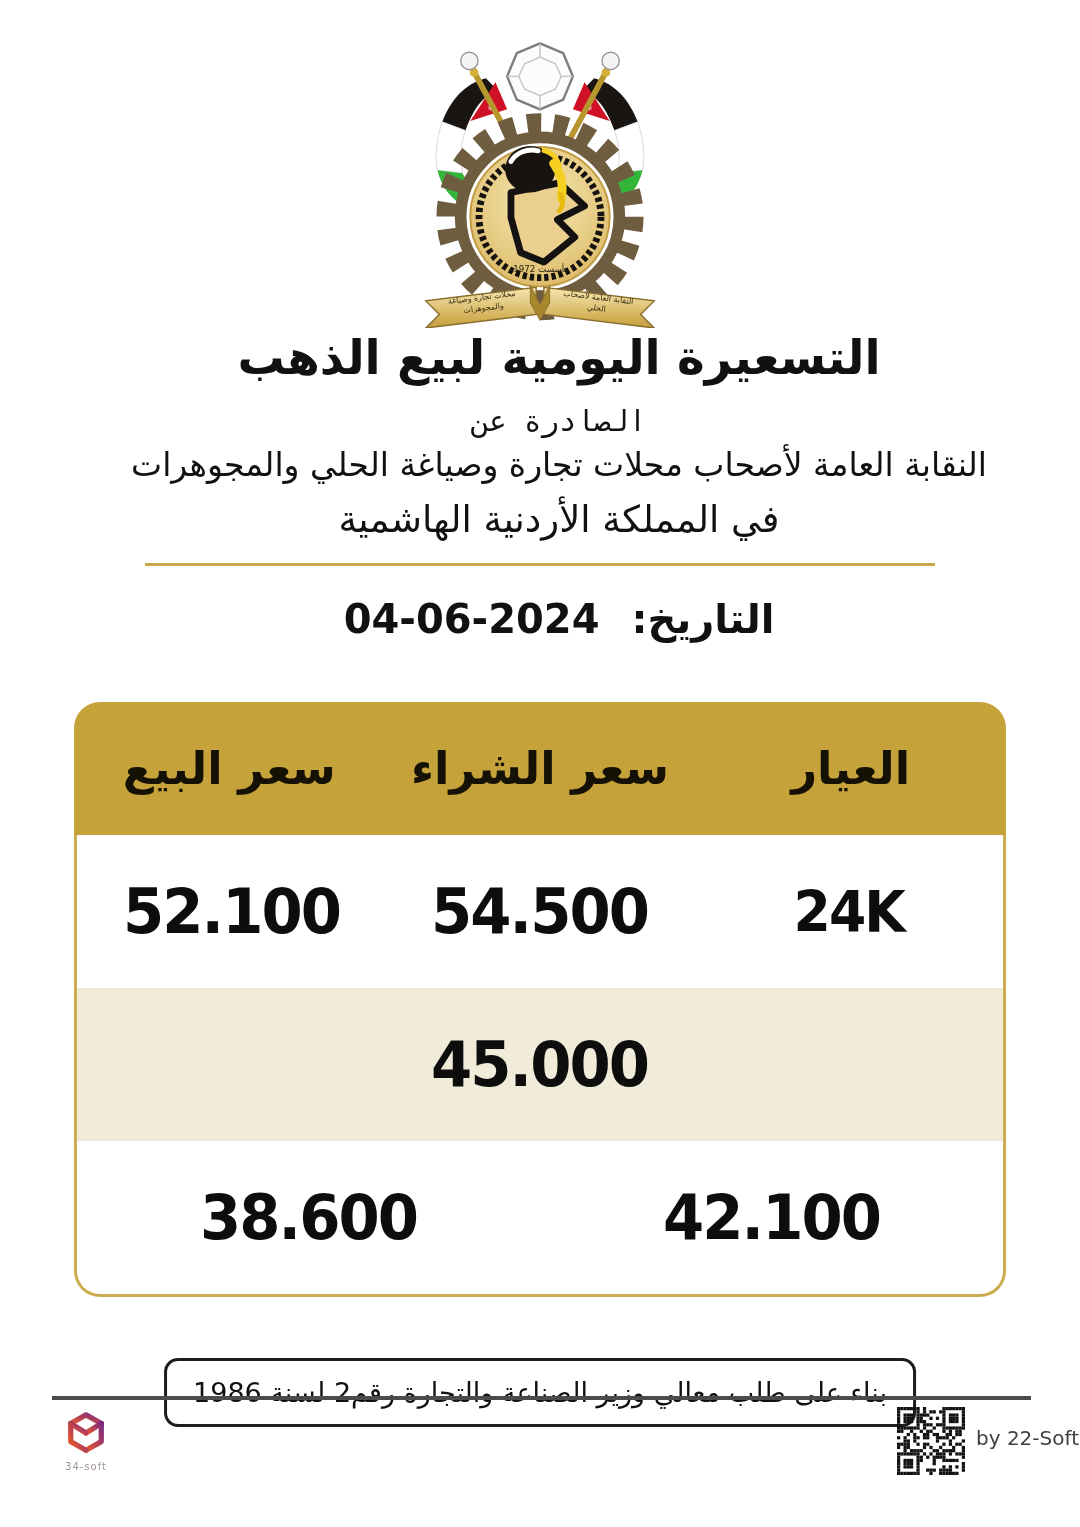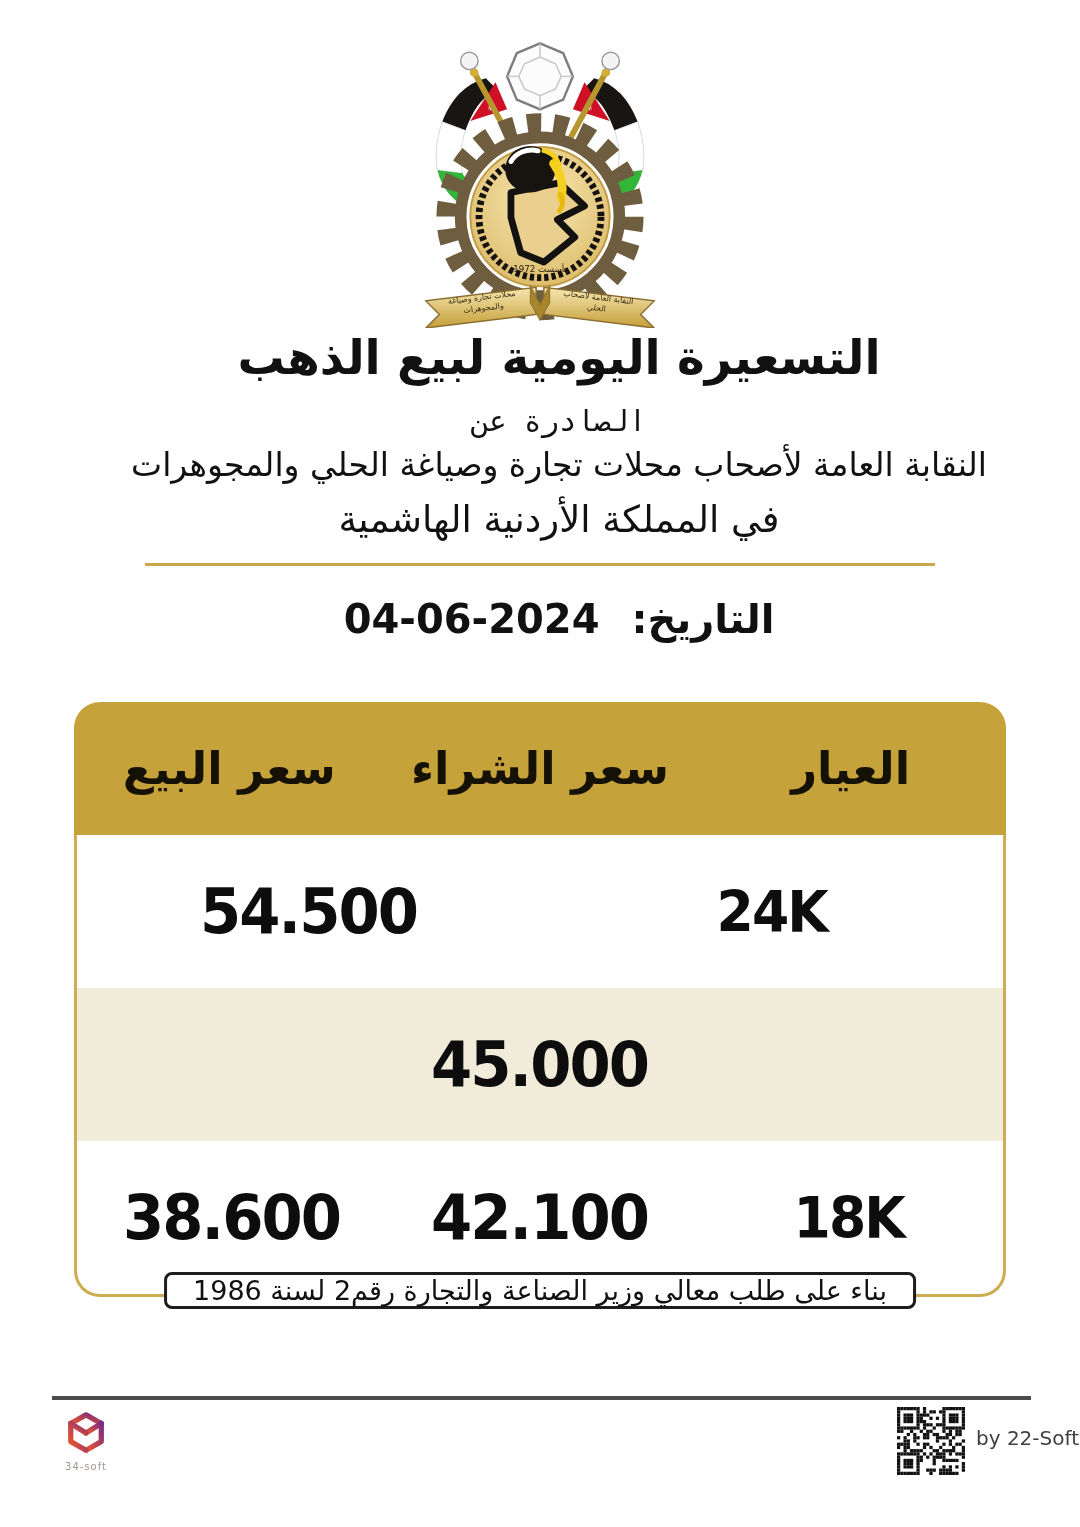--- a/index.html
+++ b/index.html
@@ -22,22 +22,22 @@
          display:flex;align-items:center;font-size:45px;font-weight:700;color:#151104;}
   .th{flex:1;text-align:center;}
   .tbody{border:3px solid #CDAC52;border-top:none;border-radius:0 0 26px 26px;
          overflow:hidden;background:#fff;}
   .trow{height:153px;display:flex;align-items:center;}
   .trow.alt{background:#F1EBDA;}
   .td{flex:1;text-align:center;font-weight:700;color:#0d0d0d;}
   .td.num{font-size:63px;}
   .td.num span,.td.karat span{display:inline-block;transform:scaleX(.94);letter-spacing:-2px;}
   .td.karat{font-size:57px;}
-  .note{top:1272px;left:50%;transform:translateX(-50%);border:3px solid #1d1d1d;
-        border-radius:8px;padding:0 26px;font-size:27px;font-weight:500;
+  .note{top:1358px;left:50%;transform:translateX(-50%);border:3px solid #1d1d1d;
+        border-radius:14px;padding:16px 26px;font-size:27px;font-weight:500;
         direction:rtl;white-space:nowrap;background:#fff;}
   .footer-line{top:1396px;left:52px;width:979px;height:4px;background:#4b4b4b;}
   .brand{left:52px;top:1410px;width:68px;text-align:center;}
   .brand-text{font-size:10px;color:#A39793;letter-spacing:1px;margin-top:1px;}
   .qr{left:897px;top:1407px;width:68px;height:68px;}
   .credit{left:976px;top:1426px;font-size:20px;color:#3f3f3f;direction:ltr;}
 </style>
 </head>
 <body>
 
@@ -127,26 +127,26 @@
 <div class="abs price-table">
   <div class="thead">
     <div class="th">العيار</div>
     <div class="th">سعر الشراء</div>
     <div class="th">سعر البيع</div>
   </div>
   <div class="tbody">
     <div class="trow">
       <div class="td karat"><span>24K</span></div>
       <div class="td num"><span>54.500</span></div>
+      <div class="td num"><span>52.100</span></div>
     </div>
     <div class="trow alt">
       <div class="td num"><span>45.000</span></div>
     </div>
     <div class="trow">
-      <div class="td karat"><span>18K</span></div>
       <div class="td num"><span>42.100</span></div>
       <div class="td num"><span>38.600</span></div>
     </div>
   </div>
 </div>
 
 <div class="abs note">بناء على طلب معالي وزير الصناعة والتجارة رقم2 لسنة 1986</div>
 
 <div class="abs footer-line"></div>
 

